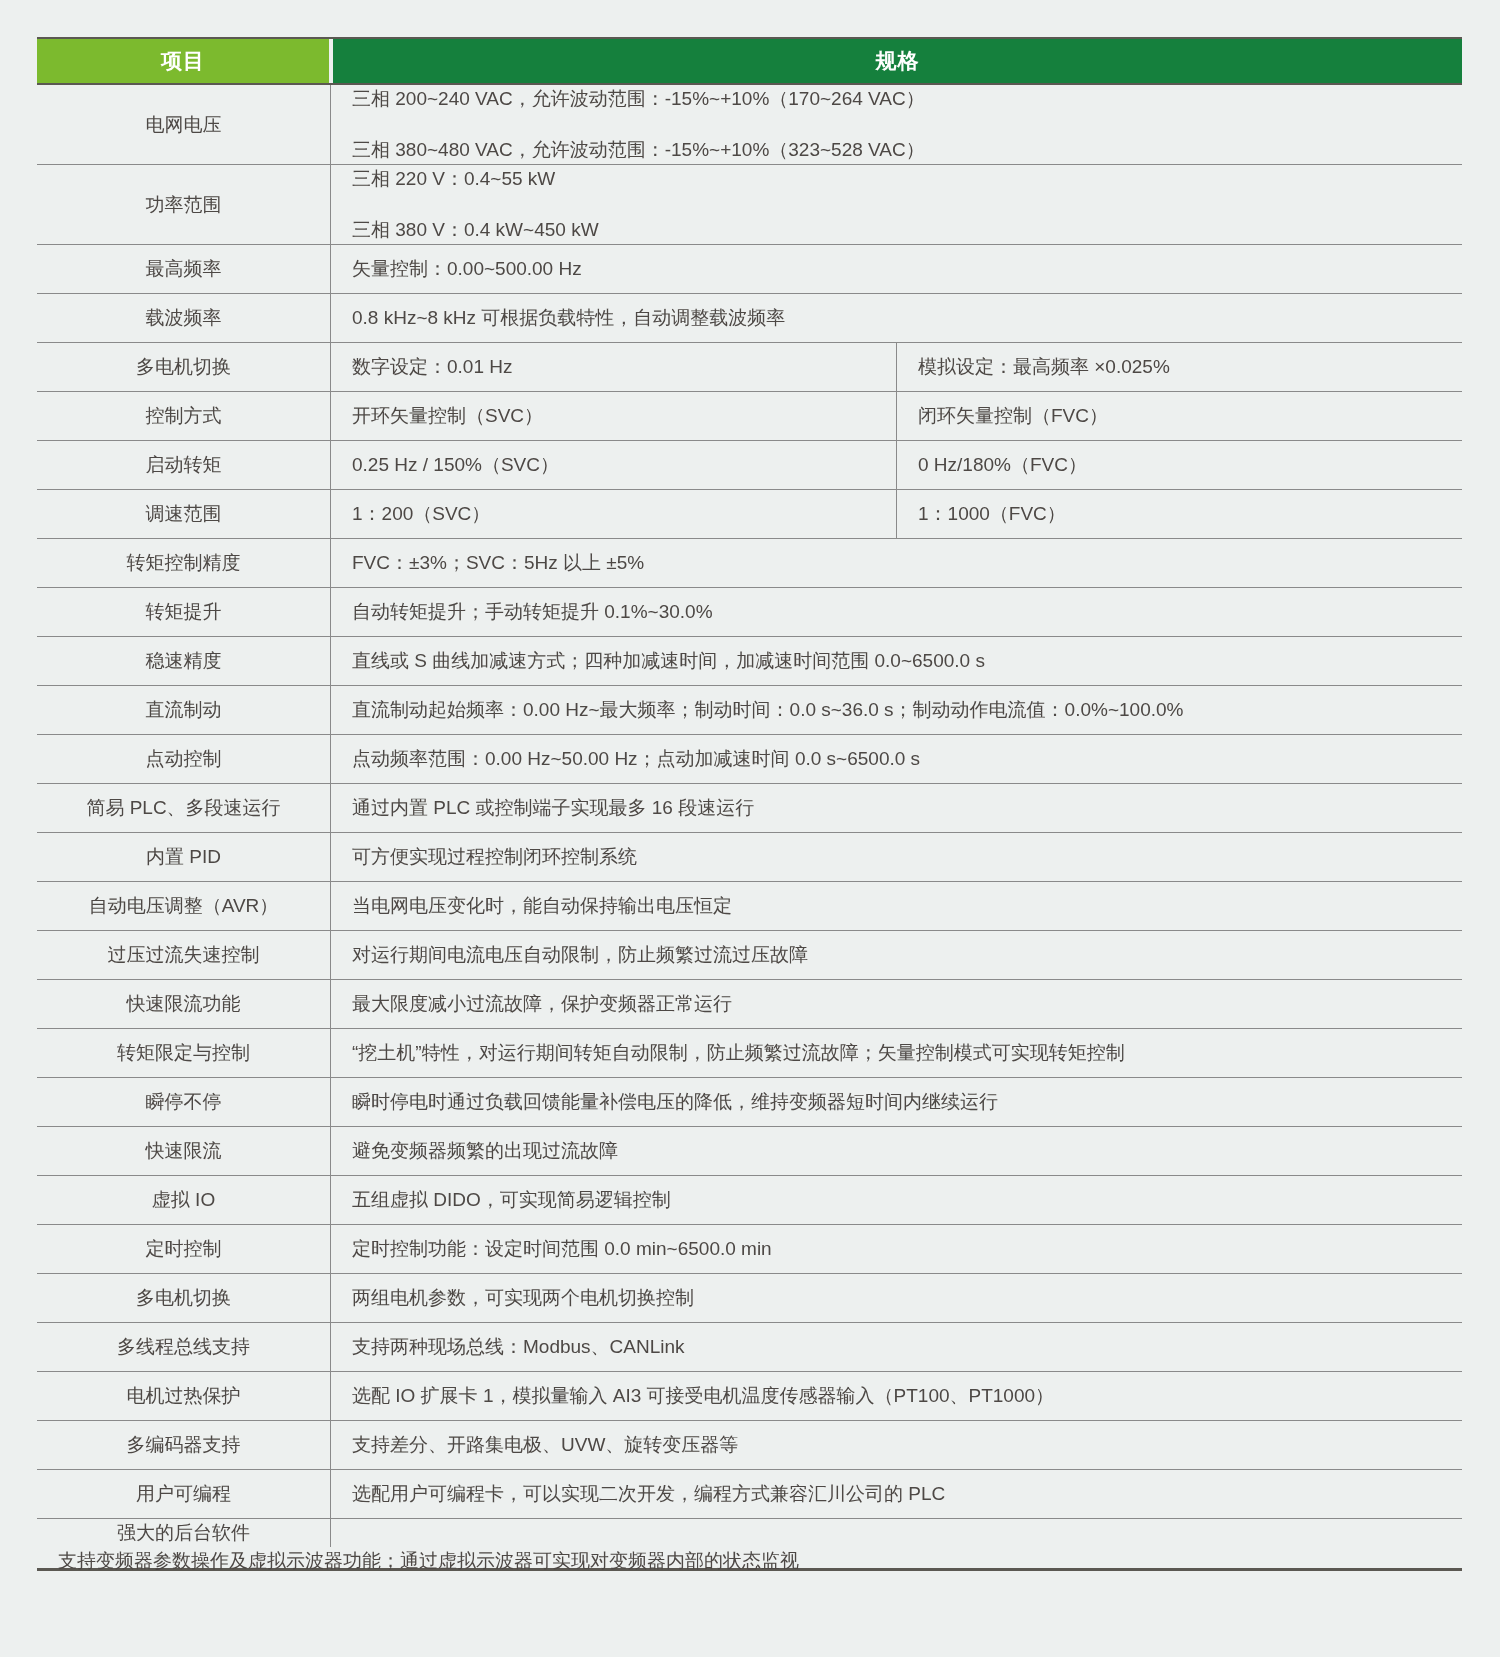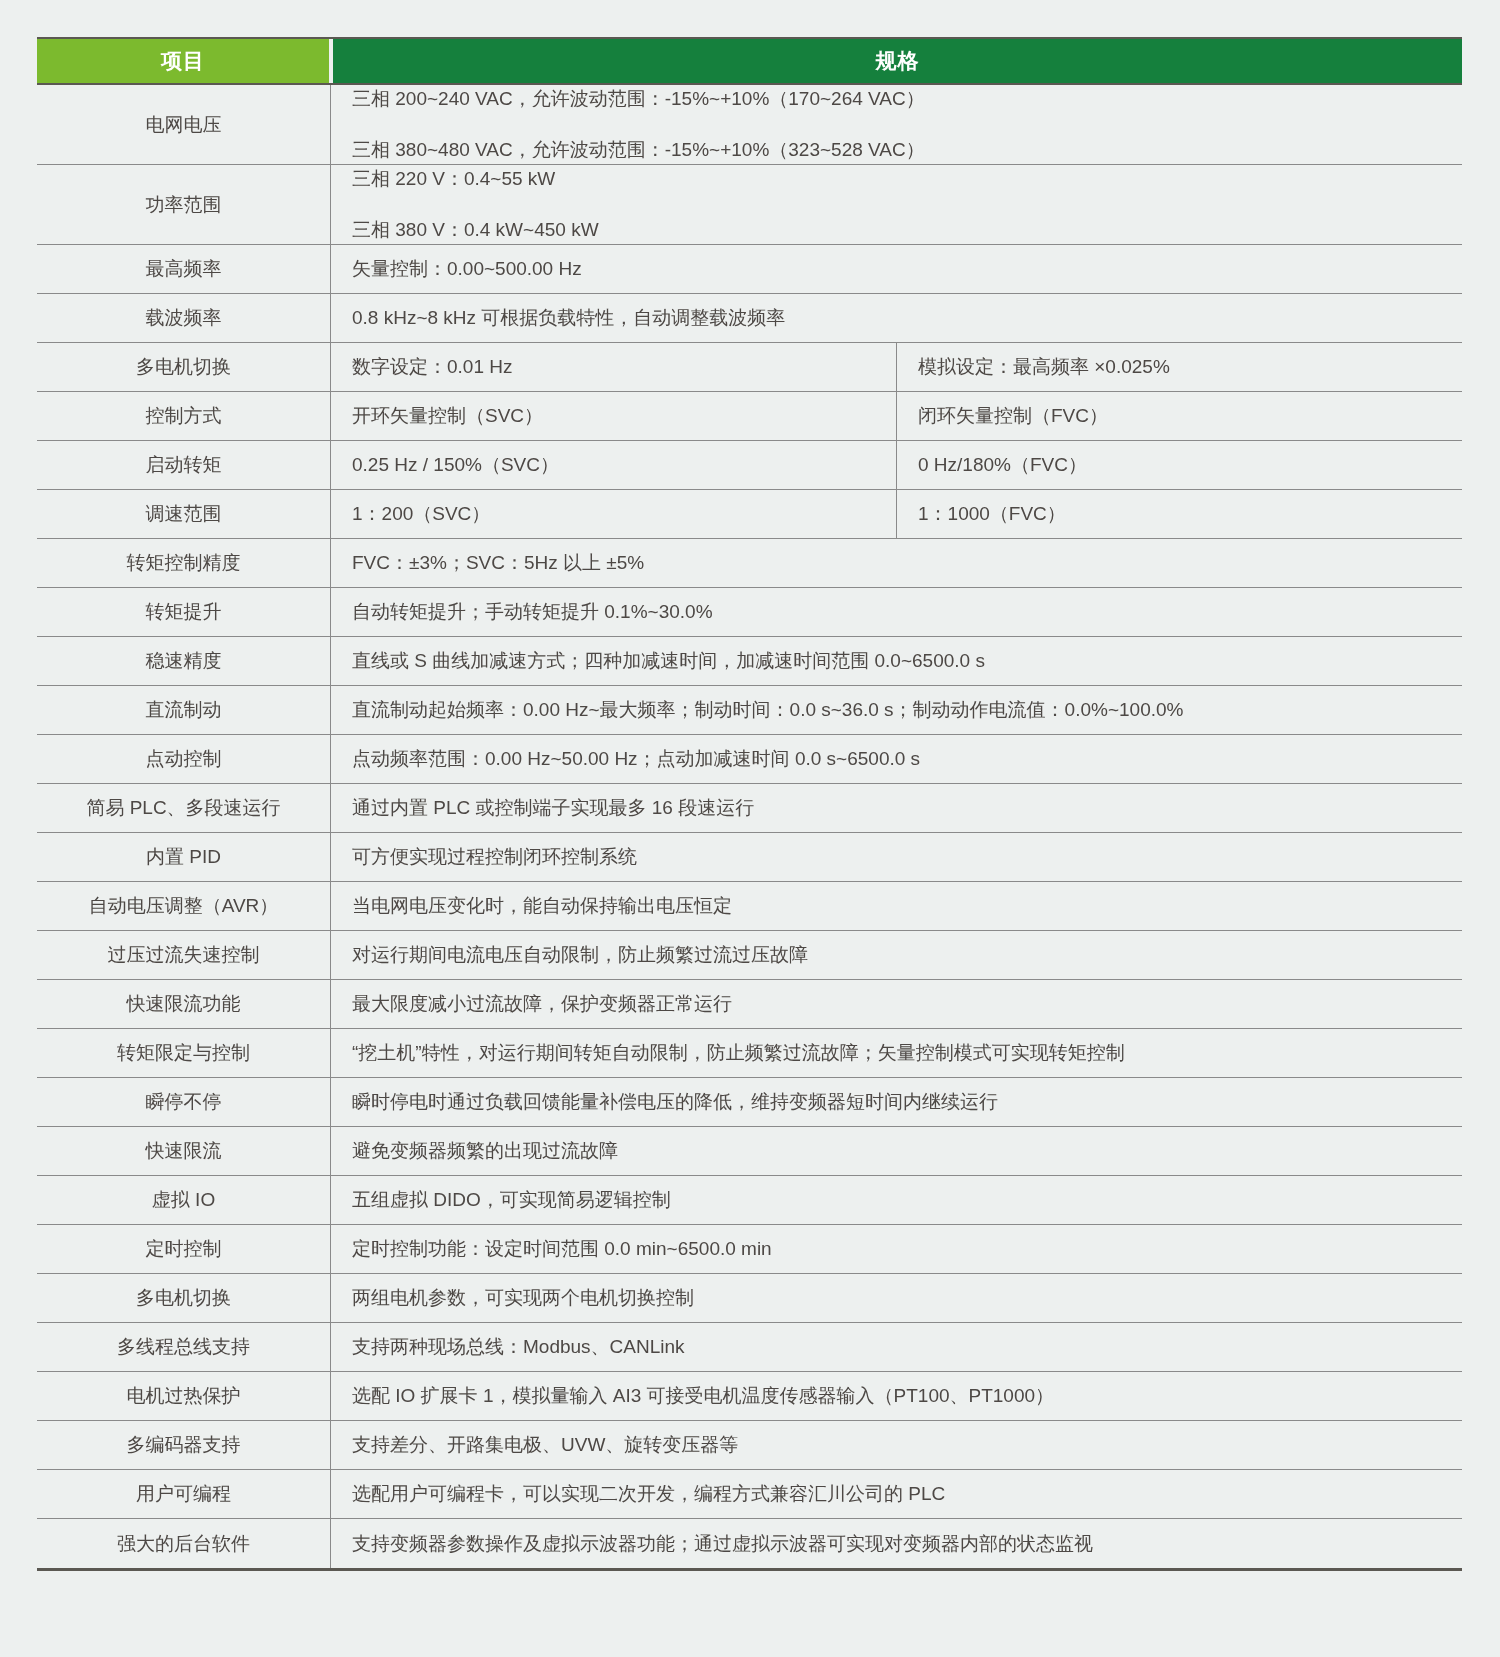--- a/index.html
+++ b/index.html
@@ -37,21 +37,21 @@
   .th.item-h { width: 292px; }
   .th.spec-h { flex: 1; }
 
   
   .row {
     display: flex;
     height: 49px;
     border-bottom: 1.5px solid #8a8a8a;
   }
   .row.double { height: 80px; }
-  .row:last-child { border-bottom: none; }
+  .row:last-child { border-bottom: none; flex-direction: column; }
 
   .cell {
     display: flex;
     flex-direction: column;
     justify-content: center;
     font-size: 19px;
     line-height: 1.45;
   }
   .cell.item {
     width: 294px;

